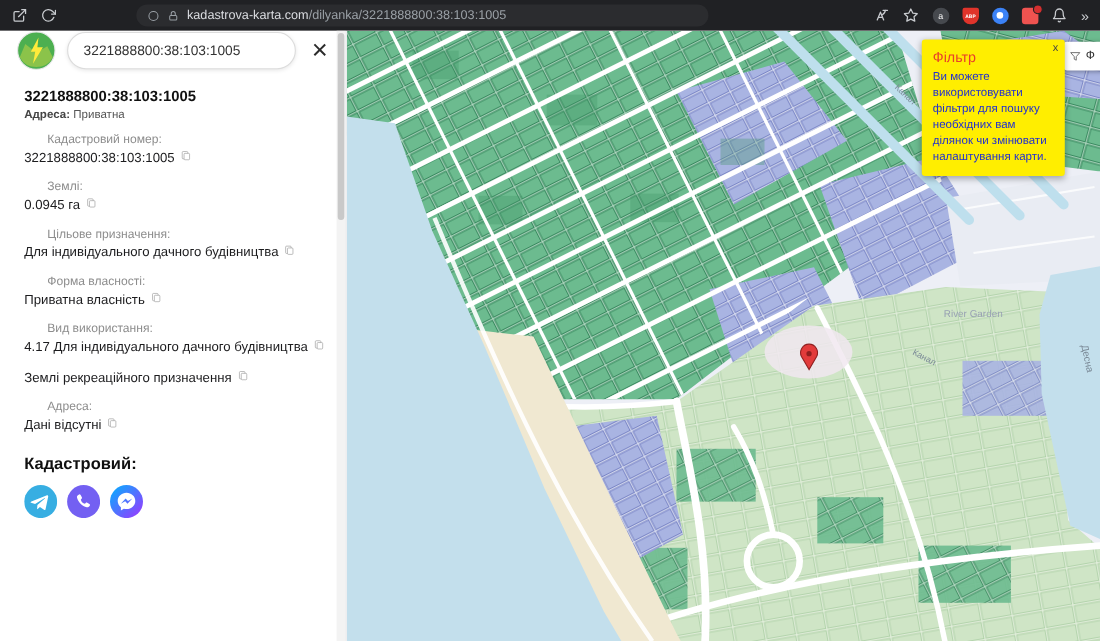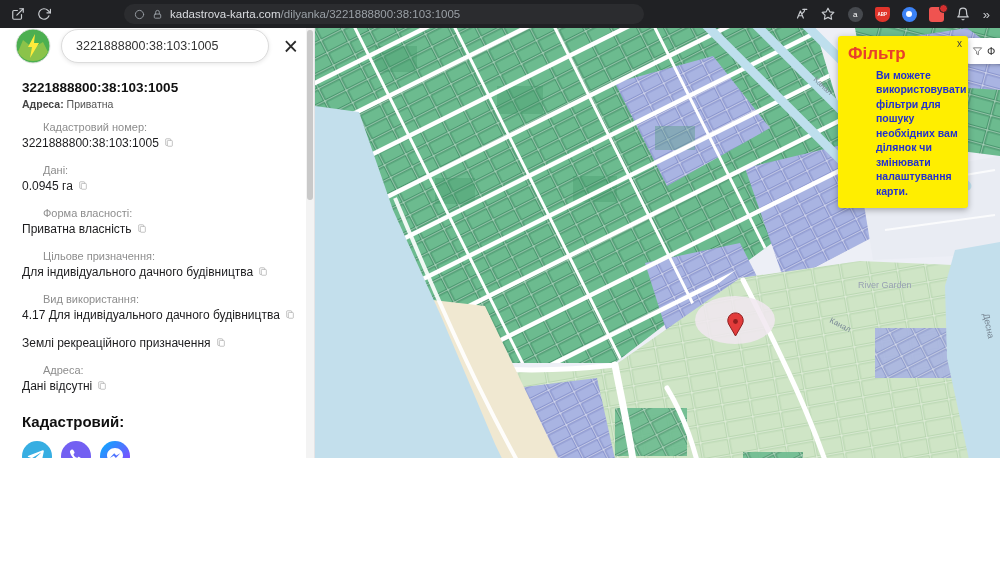--- a/index.html
+++ b/index.html
@@ -1,17 +1,17 @@
 <!DOCTYPE html>
 <html><head>
 <meta charset="utf-8">
 <style>
   html,body{margin:0;padding:0;}
   body{width:1000px;height:583px;overflow:hidden;font-family:"Liberation Sans",sans-serif;background:#fff;}
-  .stage{position:relative;width:1000px;height:458px;overflow:hidden;}
+  .stage{position:relative;width:1000px;height:583px;overflow:hidden;}
 
   
   .topbar{height:28px;background:#202124;display:flex;align-items:center;padding:0 10px;box-sizing:border-box;gap:11px;}
   .tb-icon{width:15px;height:15px;flex:0 0 auto;display:flex;align-items:center;justify-content:center;cursor:pointer;}
   .tb-icon svg{width:14px;height:14px;stroke:#c8cbcf;fill:none;stroke-width:2;stroke-linecap:round;stroke-linejoin:round;}
   .omnibox{height:20px;margin-left:62px;width:520px;background:#2b2c2f;border-radius:11px;display:flex;align-items:center;padding:0 10px;gap:7px;box-sizing:border-box;cursor:text;}
   .omnibox svg{width:11px;height:11px;stroke:#9aa0a6;fill:none;stroke-width:2;stroke-linecap:round;}
   .url{font-size:11.5px;white-space:nowrap;overflow:hidden;}
   .url .dom{color:#dadce0;}
   .url .pth{color:#9aa0a6;}
@@ -48,22 +48,22 @@
   .share-icons{display:flex;gap:9px;margin-top:11px;}
   .share-btn{width:30px;height:30px;border:none;background:none;padding:0;cursor:pointer;}
   .sb-track{position:absolute;right:0;top:0;width:8px;height:100%;background:#f3f3f3;}
   .sb-thumb{position:absolute;right:1px;top:2px;width:6px;height:170px;background:#c9c9c9;border-radius:3px;cursor:grab;}
 
   
   .map{position:relative;flex:1;overflow:hidden;background:#edeff6;}
   .map svg.mapsvg{position:absolute;left:0;top:0;}
 
   .tooltip{position:absolute;left:523px;top:8px;width:110px;background:#ffee00;border-radius:3px;padding:8px 10px 10px;box-shadow:0 2px 6px rgba(0,0,0,.3);z-index:6;}
-  .tooltip-title{font-size:17px;font-weight:bold;color:#e8402a;margin-bottom:4px;}
-  .tooltip-body{font-size:10.5px;line-height:1.38;color:#2230cf;font-weight:bold;margin-left:28px;}
+  .tooltip-title{font-size:13px;font-weight:normal;color:#e8402a;margin-bottom:4px;}
+  .tooltip-body{font-size:10.5px;line-height:1.38;color:#2230cf;font-weight:normal;}
   .tooltip-close{position:absolute;top:1px;right:5px;background:none;border:none;font-size:10px;color:#444;cursor:pointer;padding:1px;}
 
   .filter-chip{position:absolute;top:10px;right:-10px;width:44px;height:26px;background:#fff;border-radius:4px;box-shadow:0 1px 4px rgba(0,0,0,.3);display:flex;align-items:center;gap:4px;padding:0 6px;box-sizing:border-box;font-size:11px;color:#333;cursor:pointer;z-index:5;}
   .filter-chip svg{width:11px;height:11px;fill:none;stroke:#555;stroke-width:1.6;stroke-linejoin:round;}
 </style>
 </head>
 <body>
 
 <div class="stage">
 
@@ -148,43 +148,43 @@
           <div class="field-label">Кадастровий номер:</div>
           <div class="field-value-row">
             <span class="field-value">3221888800:38:103:1005</span>
             <span class="copy-icon"><svg viewBox="0 0 24 24">
                   <rect x="8" y="7" width="12" height="14" rx="2"></rect>
                   <path d="M16 7V5a2 2 0 0 0-2-2H6a2 2 0 0 0-2 2v12a2 2 0 0 0 2 2h2"></path>
                 </svg></span>
           </div>
         </div>
         <div class="field">
-          <div class="field-label">Дані:</div>
+          <div class="field-label">Землі:</div>
           <div class="field-value-row">
             <span class="field-value">0.0945 га</span>
             <span class="copy-icon"><svg viewBox="0 0 24 24">
                   <rect x="8" y="7" width="12" height="14" rx="2"></rect>
                   <path d="M16 7V5a2 2 0 0 0-2-2H6a2 2 0 0 0-2 2v12a2 2 0 0 0 2 2h2"></path>
                 </svg></span>
           </div>
         </div>
         <div class="field">
+          <div class="field-label">Цільове призначення:</div>
+          <div class="field-value-row">
+            <span class="field-value">Для індивідуального дачного будівництва</span>
+            <span class="copy-icon"><svg viewBox="0 0 24 24">
+                  <rect x="8" y="7" width="12" height="14" rx="2"></rect>
+                  <path d="M16 7V5a2 2 0 0 0-2-2H6a2 2 0 0 0-2 2v12a2 2 0 0 0 2 2h2"></path>
+                </svg></span>
+          </div>
+        </div>
+        <div class="field">
           <div class="field-label">Форма власності:</div>
           <div class="field-value-row">
             <span class="field-value">Приватна власність</span>
-            <span class="copy-icon"><svg viewBox="0 0 24 24">
-                  <rect x="8" y="7" width="12" height="14" rx="2"></rect>
-                  <path d="M16 7V5a2 2 0 0 0-2-2H6a2 2 0 0 0-2 2v12a2 2 0 0 0 2 2h2"></path>
-                </svg></span>
-          </div>
-        </div>
-        <div class="field">
-          <div class="field-label">Цільове призначення:</div>
-          <div class="field-value-row">
-            <span class="field-value">Для індивідуального дачного будівництва</span>
             <span class="copy-icon"><svg viewBox="0 0 24 24">
                   <rect x="8" y="7" width="12" height="14" rx="2"></rect>
                   <path d="M16 7V5a2 2 0 0 0-2-2H6a2 2 0 0 0-2 2v12a2 2 0 0 0 2 2h2"></path>
                 </svg></span>
           </div>
         </div>
         <div class="field">
           <div class="field-label">Вид використання:</div>
           <div class="field-value-row">
             <span class="field-value">4.17 Для індивідуального дачного будівництва</span>

